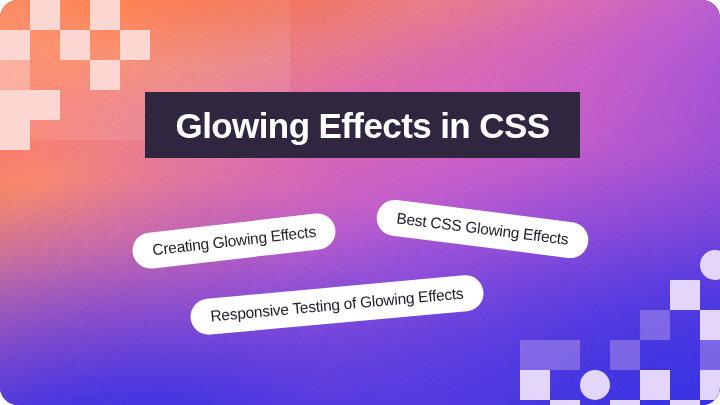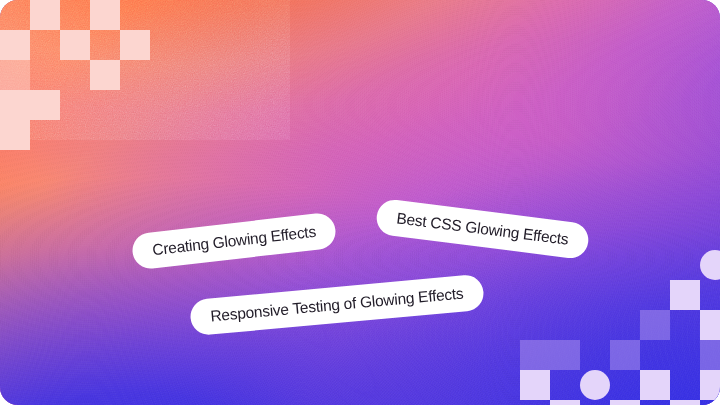--- a/index.html
+++ b/index.html
@@ -214,20 +214,23 @@
       <div class="cell" style="left: 180px; top: 90px; width: 30px; height: 30px; background: rgb(164, 138, 232); opacity: 0.58;"></div>
       <div class="cell" style="left: 0px; top: 120px; width: 30px; height: 30px; background: rgb(228, 213, 250); opacity: 1;"></div>
       <div class="cell round" style="left: 60px; top: 120px; width: 30px; height: 30px; background: rgb(228, 213, 250); opacity: 1;"></div>
       <div class="cell" style="left: 120px; top: 120px; width: 30px; height: 30px; background: rgb(228, 213, 250); opacity: 1;"></div>
       <div class="cell" style="left: 180px; top: 120px; width: 30px; height: 30px; background: rgb(228, 213, 250); opacity: 1;"></div>
       <div class="cell" style="left: 30px; top: 150px; width: 30px; height: 30px; background: rgb(228, 213, 250); opacity: 1;"></div>
       <div class="cell" style="left: 90px; top: 150px; width: 30px; height: 30px; background: rgb(228, 213, 250); opacity: 1;"></div>
       <div class="cell" style="left: 150px; top: 150px; width: 30px; height: 30px; background: rgb(228, 213, 250); opacity: 1;"></div>
     </div>
 
+  <div id="title-banner">
+    <span id="title-text">Glowing Effects in CSS</span>
+  </div>
 
   <div class="pill" id="pill-0">
     <span>Creating Glowing Effects</span>
   </div>
   <div class="pill" id="pill-1">
     <span>Best CSS Glowing Effects</span>
   </div>
   <div class="pill" id="pill-2">
     <span>Responsive Testing of Glowing Effects</span>
   </div>

